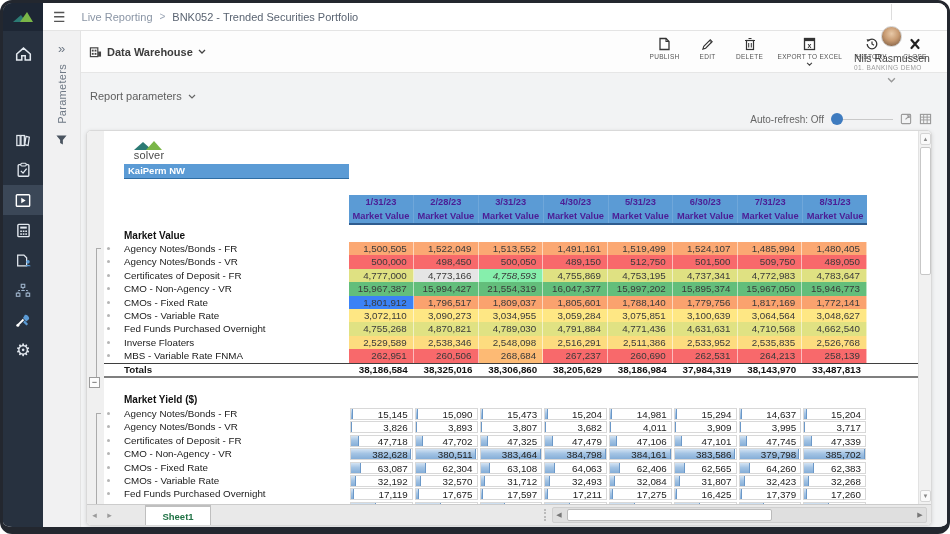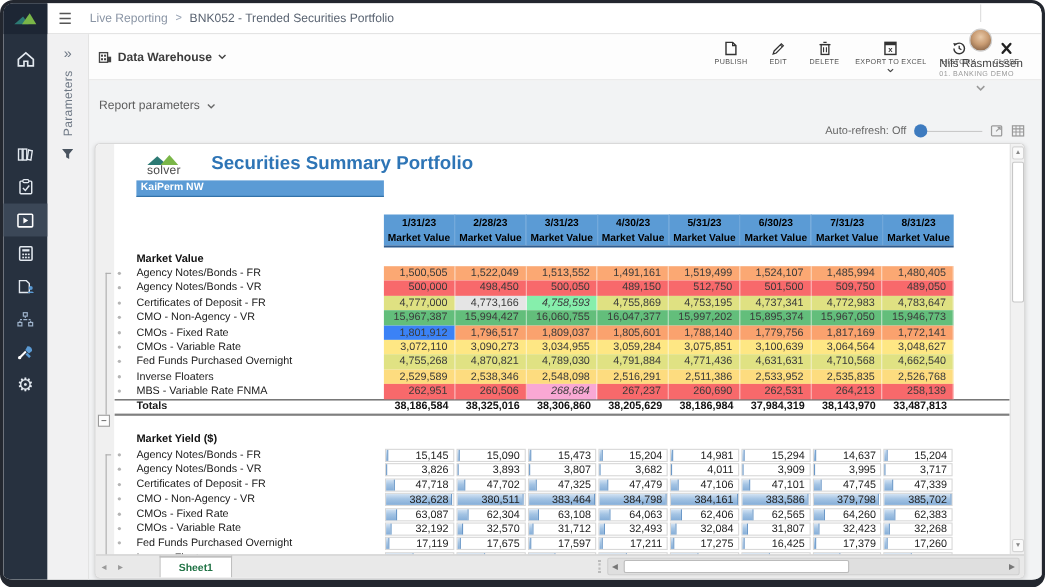--- a/index.html
+++ b/index.html
@@ -77,21 +77,21 @@
   .solver-tri .t1 { position:absolute; left:8px; bottom:0; width:0; height:0; border-left:9px solid transparent; border-right:9px solid transparent; border-bottom:8px solid #2C7A74; }
   .solver-tri .t2 { position:absolute; left:20px; bottom:0; width:0; height:0; border-left:8px solid transparent; border-right:8px solid transparent; border-bottom:9px solid #7AB648; }
   .solver-word { font-size:11px; color:#4B4B4B; letter-spacing:.2px; line-height:1; }
   .rpt-title { position:absolute; left:88px; top:8px; font-size:17px; font-weight:bold; color:#2E75B6; }
   .hdr-bar { position:absolute; left:20px; width:225px; height:15px; background:#5B9BD5; border-bottom:1px solid #2E6DA4;
              color:#fff; font-size:9.5px; font-weight:bold; line-height:14px; padding-left:4px; }
 
   
   .colheads { position:absolute; left:245px; top:64px; width:518px; height:30px; display:flex;
               border-bottom:2px solid #2F5C8F; }
-  .colh { flex:1 1 0; background:#5B9BD5; color:#000000; text-align:center; border-left:1px solid #6FA7DA; }
+  .colh { flex:1 1 0; background:#5B9BD5; color:#4c1d95; text-align:center; border-left:1px solid #6FA7DA; }
   .colh:first-child { border-left:none; }
   .colh .cdate { font-size:9.3px; font-weight:bold; line-height:15px; }
   .colh .csub { font-size:9.3px; font-weight:bold; line-height:13px; }
 
   .section-label { position:absolute; left:20px; font-size:10px; font-weight:bold; color:#111; }
 
   
   .rows-block { position:absolute; left:0; right:0; }
   .trow { display:flex; height:13.4px; align-items:stretch; }
   .dotcell { width:20px; position:relative; }
@@ -370,21 +370,20 @@
 
       <div class="sheet">
 
         <div class="solver-logo">
           <div class="solver-tri">
               <span class="t1"></span>
               <span class="t2"></span>
             </div>
           <div class="solver-word">solver</div>
         </div>
-        <div class="rpt-title">Securities Summary Portfolio</div>
 
         <div class="hdr-bar" style="top:33px;">KaiPerm NW</div>
 
         <div class="colheads" id="colheads">
             <div class="colh">
               <div class="cdate">1/31/23</div>
               <div class="csub">Market Value</div>
             </div>
             <div class="colh">
               <div class="cdate">2/28/23</div>
@@ -460,21 +459,21 @@
               <div class="hcell" style="background: rgb(223, 225, 130);">4,772,983</div>
               <div class="hcell" style="background: rgb(223, 225, 130);">4,783,647</div>
             </div>
             <div class="trow">
               <div class="dotcell">
                 <i></i>
               </div>
               <div class="rlabel">CMO - Non-Agency - VR</div>
               <div class="hcell" style="background: rgb(99, 190, 123);">15,967,387</div>
               <div class="hcell" style="background: rgb(99, 190, 123);">15,994,427</div>
-              <div class="hcell" style="background: rgb(99, 190, 123);">16,060,755</div>
+              <div class="hcell" style="background: rgb(99, 190, 123);">21,554,319</div>
               <div class="hcell" style="background: rgb(99, 190, 123);">16,047,377</div>
               <div class="hcell" style="background: rgb(99, 190, 123);">15,997,202</div>
               <div class="hcell" style="background: rgb(99, 190, 123);">15,895,374</div>
               <div class="hcell" style="background: rgb(99, 190, 123);">15,967,050</div>
               <div class="hcell" style="background: rgb(99, 190, 123);">15,946,773</div>
             </div>
             <div class="trow">
               <div class="dotcell">
                 <i></i>
               </div>
@@ -530,21 +529,21 @@
               <div class="hcell" style="background: rgb(253, 220, 127);">2,535,835</div>
               <div class="hcell" style="background: rgb(253, 220, 127);">2,526,768</div>
             </div>
             <div class="trow">
               <div class="dotcell">
                 <i></i>
               </div>
               <div class="rlabel">MBS - Variable Rate FNMA</div>
               <div class="hcell" style="background: rgb(248, 105, 107);">262,951</div>
               <div class="hcell" style="background: rgb(248, 105, 107);">260,506</div>
-              <div class="hcell" style="background: #f9a8d4; font-style: italic;">268,684</div>
+              <div class="hcell" style="background: #fdba74;">268,684</div>
               <div class="hcell" style="background: rgb(248, 105, 107);">267,237</div>
               <div class="hcell" style="background: rgb(248, 105, 107);">260,690</div>
               <div class="hcell" style="background: rgb(248, 105, 107);">262,531</div>
               <div class="hcell" style="background: rgb(248, 105, 107);">264,213</div>
               <div class="hcell" style="background: rgb(248, 105, 107);">258,139</div>
             </div>
             <div class="trow totals">
               <div class="dotcell"></div>
               <div class="rlabel">Totals</div>
               <div class="tcell">38,186,584</div>

